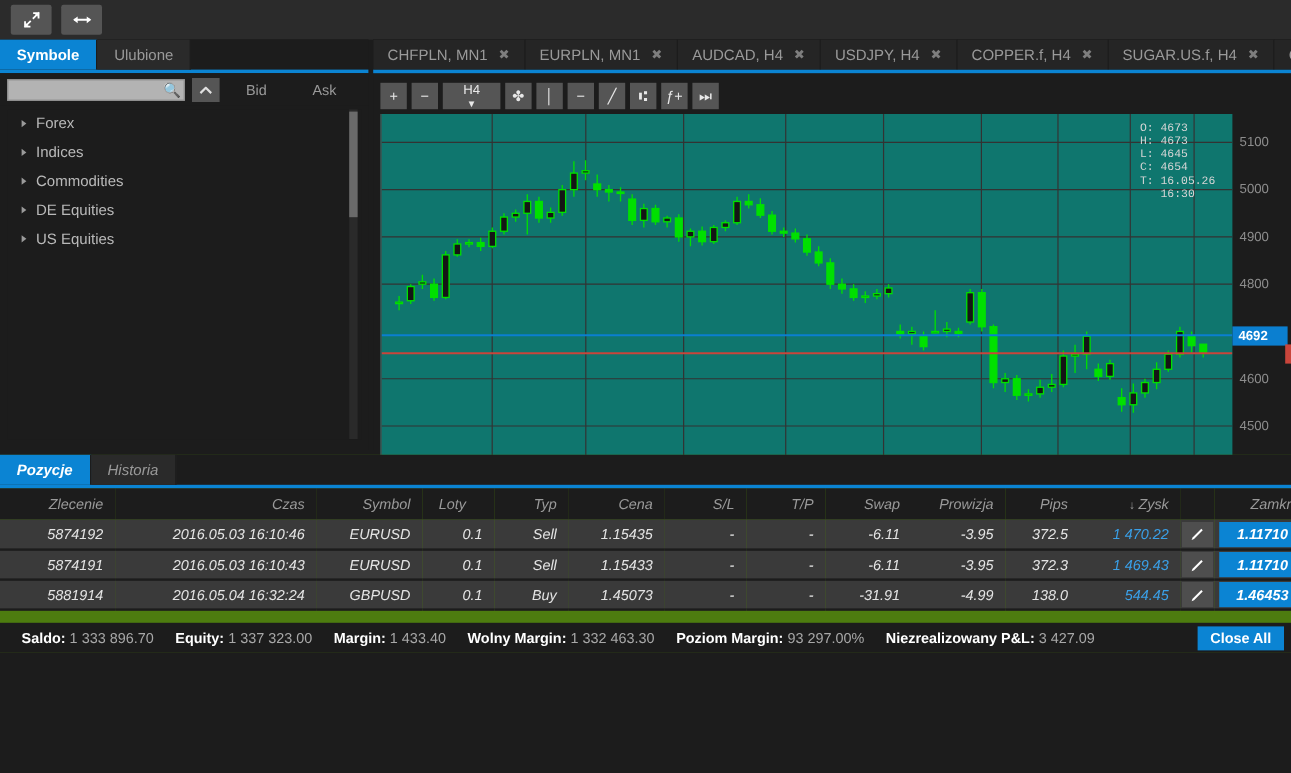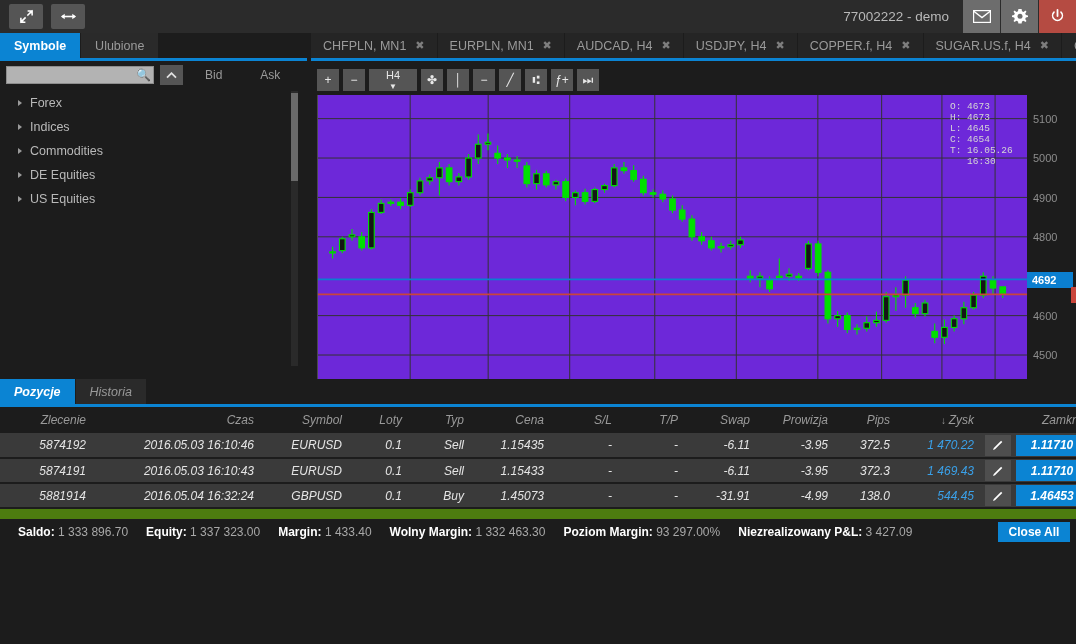--- a/index.html
+++ b/index.html
@@ -126,21 +126,21 @@
   }
   .tool {
     height: 22px; min-width: 22px; background: #555; border: none;
     color: #e8e8e8; font-size: 12px; cursor: pointer;
     display: flex; align-items: center; justify-content: center;
   }
   .tool.tf { width: 48px; justify-content: space-between; padding: 0 5px; font-size: 11px; flex-direction: column; }
 
   #chart-area {
     position: absolute; left: 6px; top: 62px; width: 710px; height: 288px;
-    background: #6d28d9; border-left: 1px solid #4a4a4a;
+    background: #0f766e; border-left: 1px solid #4a4a4a;
   }
   #chart-canvas { position: absolute; inset: 0; }
   #price-axis {
     position: absolute; left: 716px; top: 62px; width: 46px; height: 288px;
   }
   .plabel {
     position: absolute; left: 6px; color: #8d8d8d; font-size: 11px;
     transform: translateY(-50%); white-space: nowrap;
   }
   .plabel.hl {
@@ -221,41 +221,20 @@
       <path d="M10 2 L14 2 L14 6 M14 2 L9.5 6.5 M6 14 L2 14 L2 10 M2 14 L6.5 9.5" stroke="#fff" stroke-width="1.6" fill="none" stroke-linecap="square"></path>
       <path d="M13.2 2.8 L13.2 5.2 L10.8 2.8 Z M2.8 13.2 L2.8 10.8 L5.2 13.2 Z" fill="#fff"></path>
     </svg>
   </button>
   <button class="winbtn">
     <svg width="17" height="13" viewBox="0 0 18 12">
       <path d="M2 6 L16 6" stroke="#fff" stroke-width="1.7"></path>
       <path d="M1 6 L5 3 L5 9 Z M17 6 L13 3 L13 9 Z" fill="#fff"></path>
     </svg>
   </button>
-  <div id="topbar-right">
-    <span id="account-label">77002222 - demo</span>
-    <button class="tbtn">
-      <svg width="18" height="13" viewBox="0 0 18 13">
-        <rect x="0.5" y="0.5" width="17" height="12" fill="none" stroke="#fff" stroke-width="1.4"></rect>
-        <path d="M0.8 1.2 L9 7.6 L17.2 1.2" fill="none" stroke="#fff" stroke-width="1.4"></path>
-      </svg>
-    </button>
-    <button class="tbtn">
-      <svg width="16" height="16" viewBox="0 0 16 16">
-        <path fill="#fff" d="M8 0 L9.6 0 L10 2.2 L11.6 2.9 L13.4 1.6 L14.5 2.7 L13.2 4.5 L13.9 6.1 L16 6.5 L16 8.1 L13.9 8.5 L13.2 10.1 L14.5 11.9 L13.4 13 L11.6 11.7 L10 12.4 L9.6 14.6 L8 14.6 L6.4 14.6 L6 12.4 L4.4 11.7 L2.6 13 L1.5 11.9 L2.8 10.1 L2.1 8.5 L0 8.1 L0 6.5 L2.1 6.1 L2.8 4.5 L1.5 2.7 L2.6 1.6 L4.4 2.9 L6 2.2 L6.4 0 Z"></path>
-        <circle cx="8" cy="7.3" r="2.5" fill="#6d6d6d"></circle>
-      </svg>
-    </button>
-    <button class="tbtn power">
-      <svg width="15" height="15" viewBox="0 0 16 16">
-        <path d="M8 1 L8 7.5" stroke="#fff" stroke-width="1.9" stroke-linecap="round"></path>
-        <path d="M4.3 3.3 A5.2 5.2 0 1 0 11.7 3.3" stroke="#fff" stroke-width="1.7" fill="none" stroke-linecap="round"></path>
-      </svg>
-    </button>
-  </div>
 </div>
 
 <div id="leftpanel">
   <div class="tabstrip">
     <div class="ptab active">Symbole</div>
     <div class="ptab">Ulubione</div>
   </div>
 
   <div id="symbol-search-row">
     <div id="search-box">
@@ -560,21 +539,21 @@
   <div id="pos-tabstrip">
     <div class="ptab active">Pozycje</div>
     <div class="ptab">Historia</div>
   </div>
   <table id="pos-table">
     <thead>
       <tr>
           <th style="width: 96px;">Zlecenie</th>
           <th style="width: 168px;">Czas</th>
           <th style="width: 88px;">Symbol</th>
-          <th style="width: 60px;">Loty</th>
+          <th style="width: 60px; text-align: center;">Loty</th>
           <th style="width: 62px;">Typ</th>
           <th style="width: 80px;">Cena</th>
           <th style="width: 68px;">S/L</th>
           <th style="width: 66px;">T/P</th>
           <th style="width: 72px;">Swap</th>
           <th style="width: 78px;">Prowizja</th>
           <th style="width: 62px;">Pips</th>
           <th style="width: 84px;"><span class="sort-arrow">↓ </span><span>Zysk</span></th>
           <th class="editcell" style="width: 28px;"></th>
           <th class="closecell" style="width: 80px; text-align: right; padding-right: 8px;">Zamknij</th>

